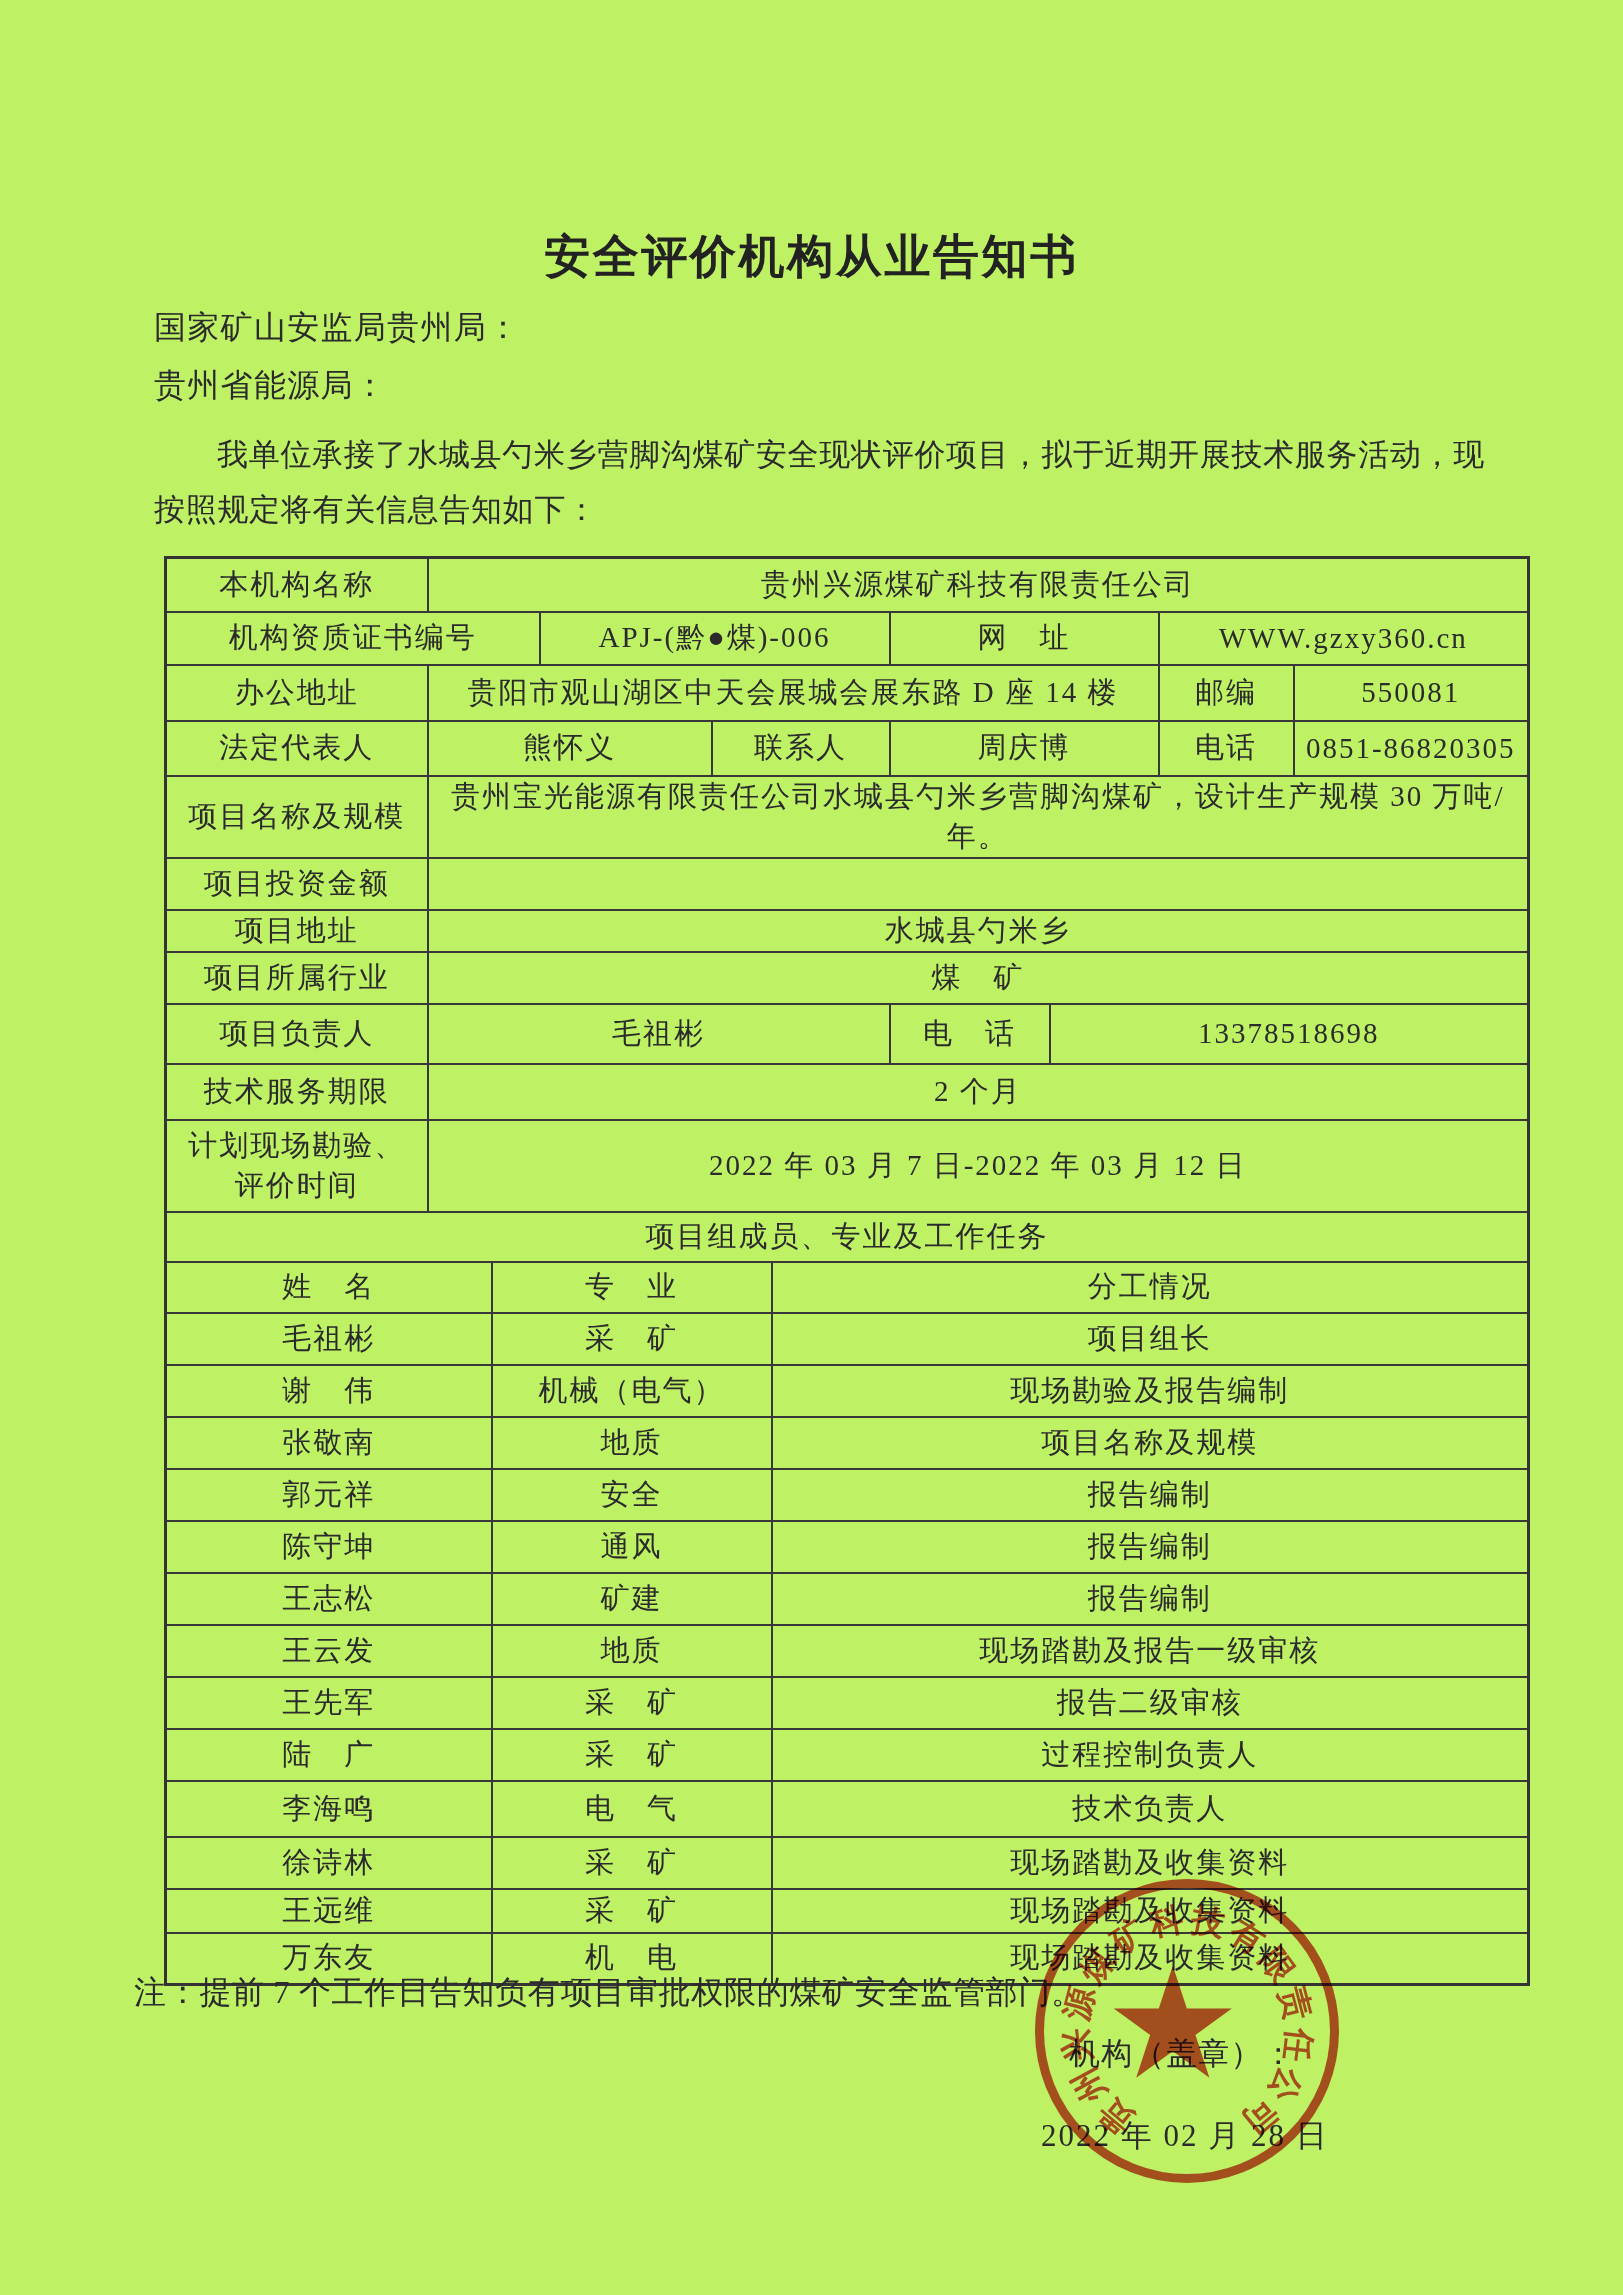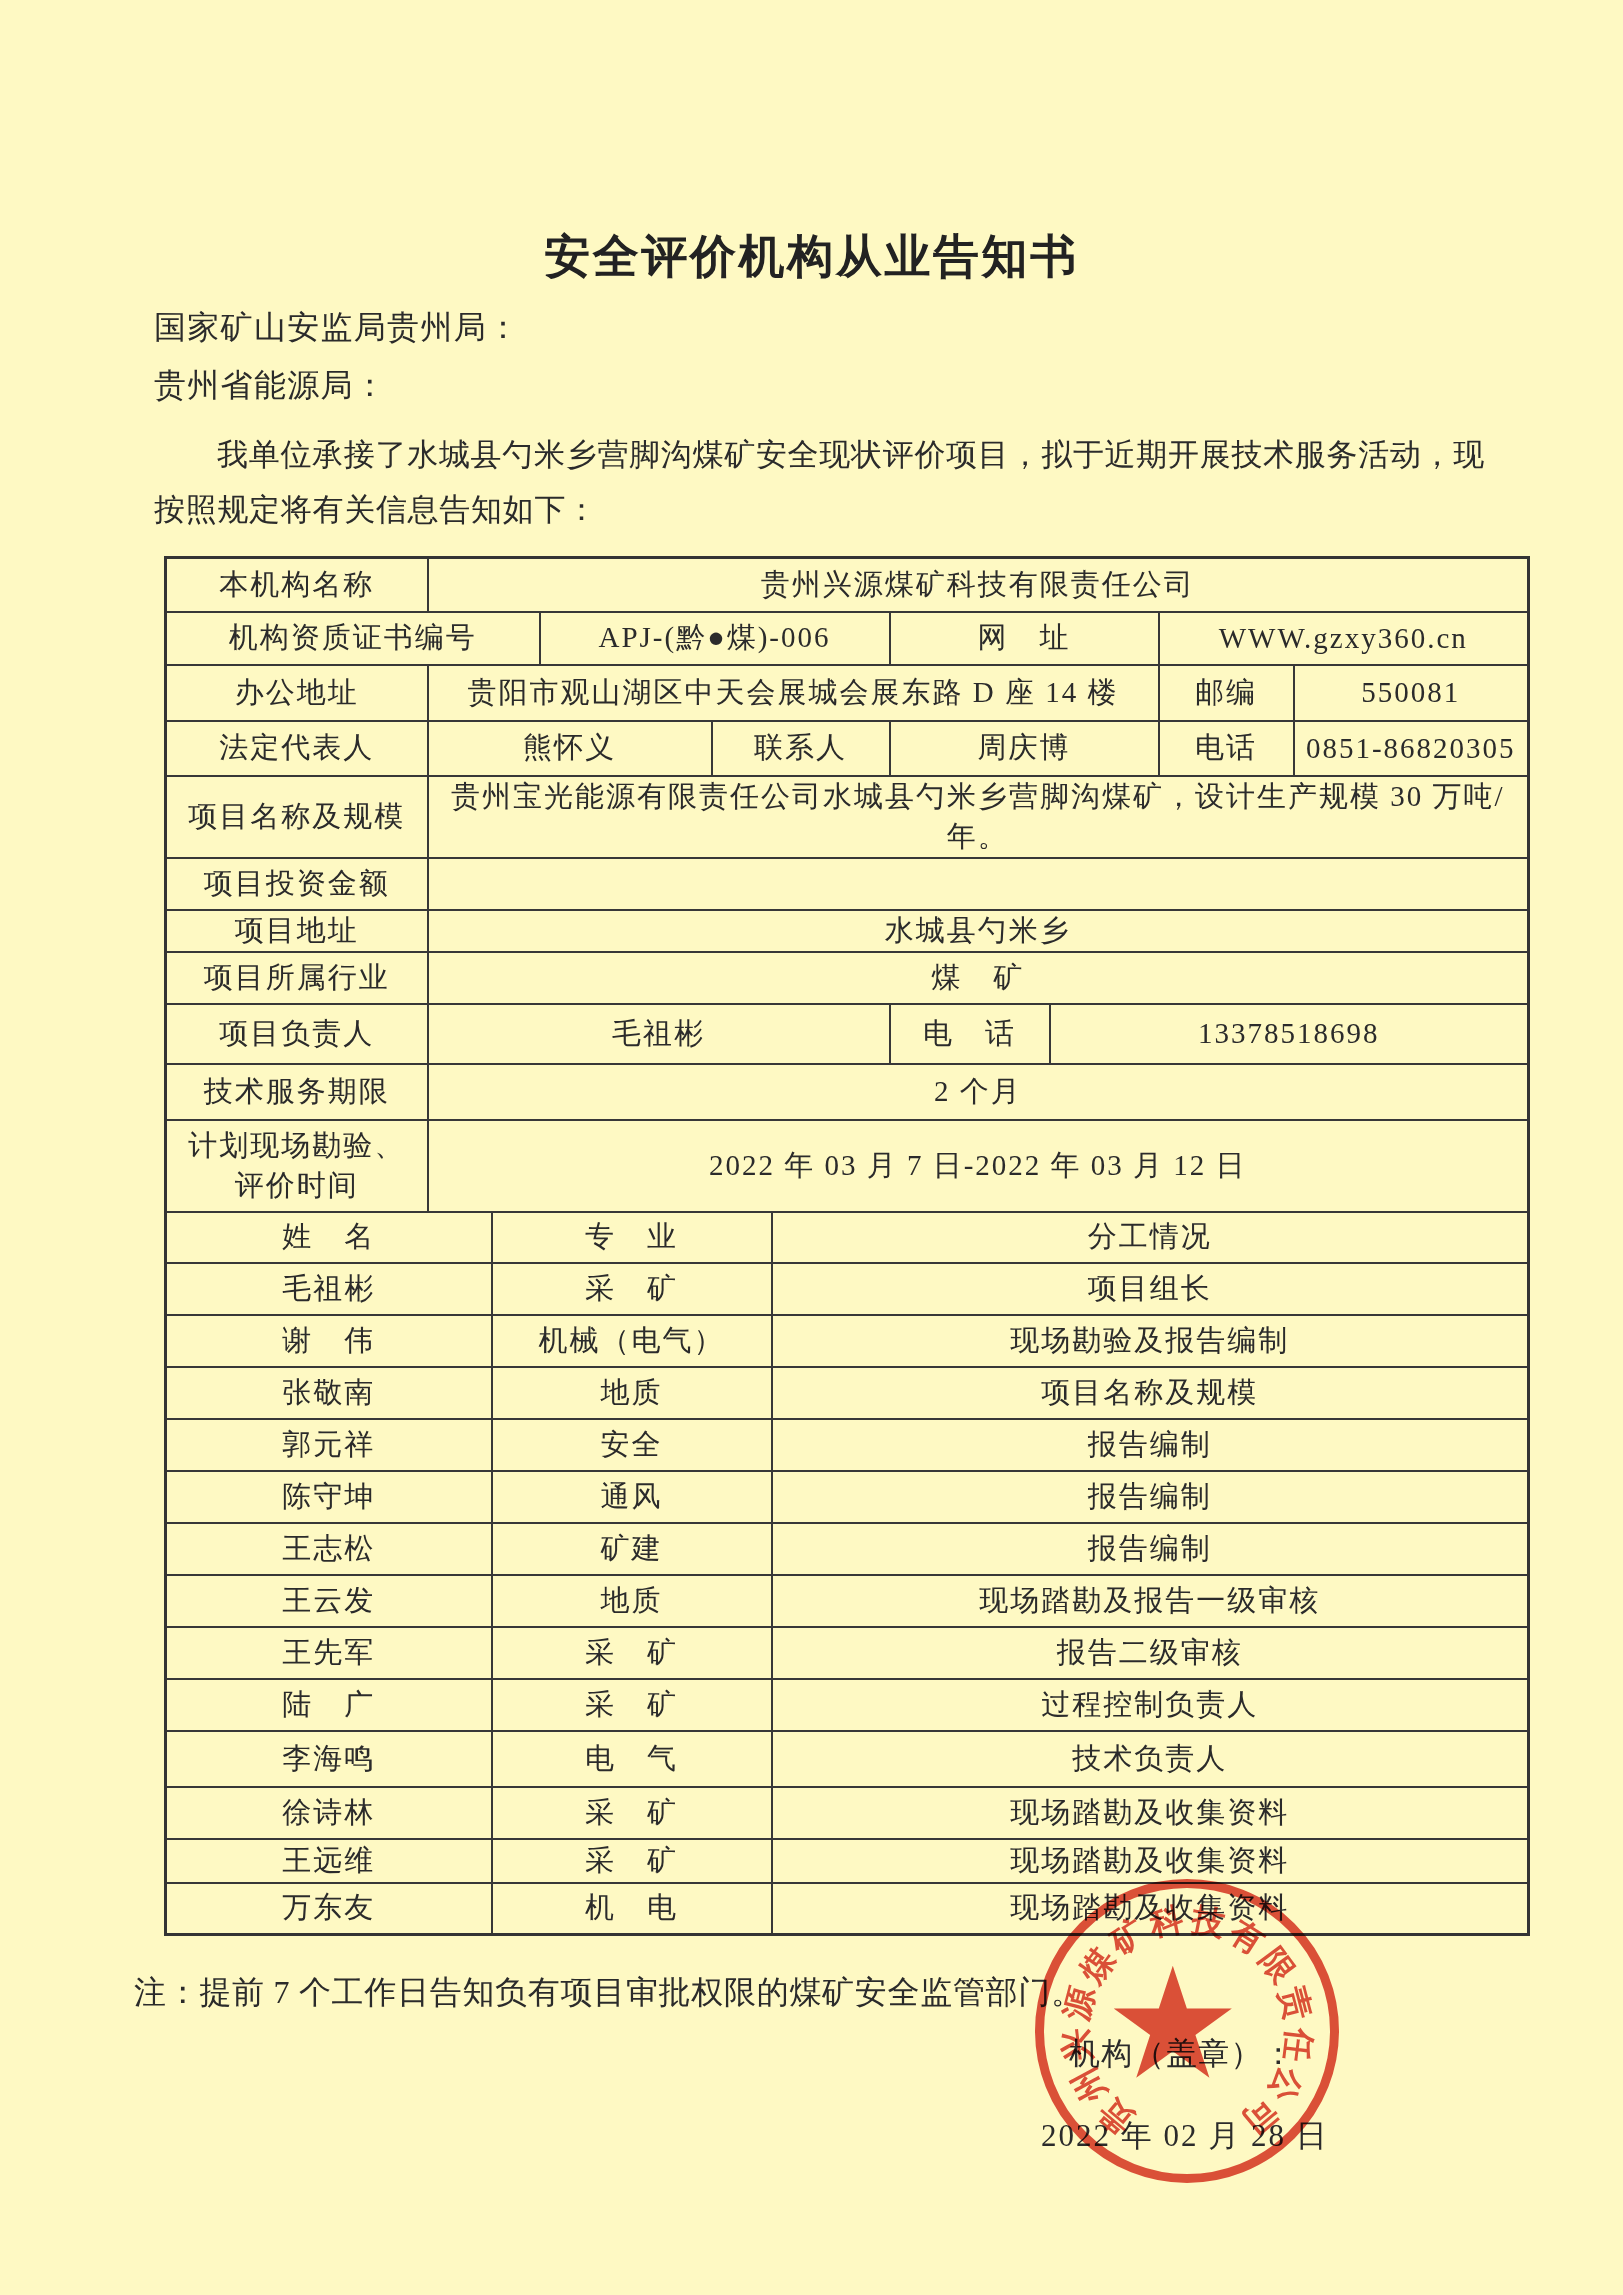--- a/index.html
+++ b/index.html
@@ -1,18 +1,18 @@
 <!DOCTYPE html>
 <html style="font-size:10.5px"><head>
 <meta charset="utf-8">
 <style>
   html,body{margin:0;padding:0;background:#ffffff;}
   .page{
     position:relative;width:1623px;height:2295px;overflow:hidden;
-    background:#fef9c3;color:#2b2b2b;
+    background:#bef264;color:#2b2b2b;
     font-family:"Liberation Serif","DejaVu Serif",serif;
   }
   .doc-title{
     position:absolute;top:226px;left:0;width:100%;
     text-align:center;font-size:46px;font-weight:700;letter-spacing:2.6px;color:#222;
   }
   .addr{position:absolute;left:154px;font-size:32px;letter-spacing:1.3px;}
   .addr1{top:306px;}
   .addr2{top:364px;}
   .intro{
@@ -128,20 +128,23 @@
       <td colspan="3">13378518698</td>
     </tr>
     <tr style="height:56px">
       <td>技术服务期限</td>
       <td colspan="9">2 个月</td>
     </tr>
     <tr style="height:92px">
       <td>计划现场勘验、评价时间</td>
       <td colspan="9">2022 年 03 月 7 日-2022 年 03 月 12 日</td>
     </tr>
+    <tr style="height:50px">
+      <td colspan="10">项目组成员、专业及工作任务</td>
+    </tr>
     <tr style="height:51px">
       <td colspan="2">姓　名</td>
       <td colspan="3">专　业</td>
       <td colspan="5">分工情况</td>
     </tr>
     <tr style="height:52px">
       <td colspan="2">毛祖彬</td>
       <td colspan="3">采　矿</td>
       <td colspan="5">项目组长</td>
     </tr>

